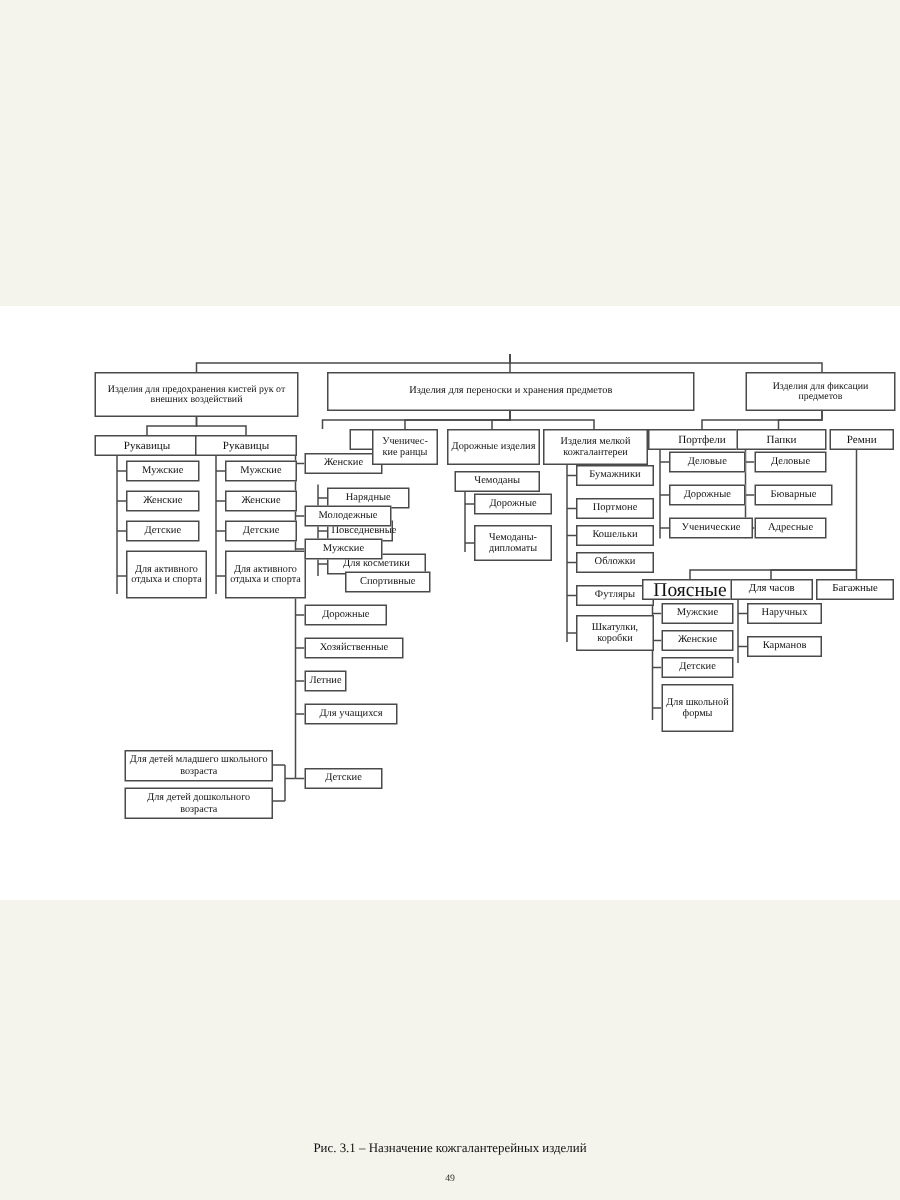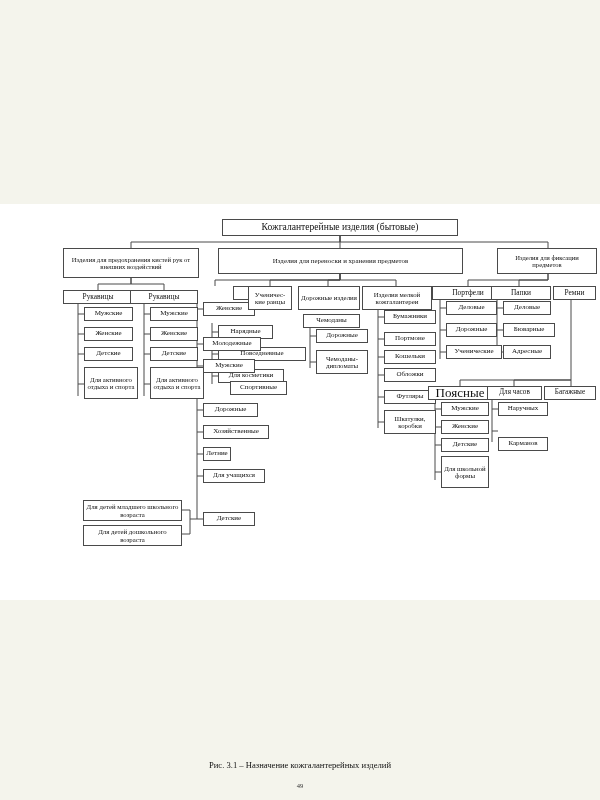--- a/index.html
+++ b/index.html
@@ -127,23 +127,20 @@
       <path d="M 435 205 L 441 205"></path>
         <path d="M 435 223 L 441 223"></path>
       <path d="M 435 241 L 441 241"></path>
         <path d="M 435 268 L 441 268"></path>
 
       <path d="M 492 196 L 492 238"></path>
       <path d="M 492 205 L 498 205"></path>
         <path d="M 492 227 L 498 227"></path>
     </svg>
 
-    <div class="box" style="left:222px;top:15px;width:236px;height:17px;font-size:9.6px;">
-      <span class="lbl">Кожгалантерейные изделия (бытовые)</span>
-    </div>
 
     <div class="box" style="left:63px;top:44px;width:136px;height:30px;font-size:6.6px;">
       <span class="lbl">Изделия для предохранения кистей рук от внешних воздействий</span>
     </div>
     <div class="box" style="left:218px;top:44px;width:245px;height:26px;font-size:6.9px;">
       <span class="lbl">Изделия для переноски и хранения предметов</span>
     </div>
     <div class="box" style="left:497px;top:44px;width:100px;height:26px;font-size:6.6px;">
       <span class="lbl">Изделия для фиксации предметов</span>
     </div>
@@ -182,21 +179,21 @@
 
     <div class="box" style="left:190px;top:82px;width:55px;height:14px;font-size:7.4px;margin-left:43px;">
       <span class="lbl">Сумки</span>
     </div>
     <div class="box" style="left:203px;top:98px;width:52px;height:14px;font-size:7px;">
       <span class="lbl">Женские</span>
     </div>
     <div class="box" style="left:218px;top:121px;width:55px;height:14px;font-size:7px;">
       <span class="lbl">Нарядные</span>
     </div>
-    <div class="box" style="left:218px;top:143px;width:88px;height:14px;font-size:7px;">
+    <div class="box" style="left:218px;top:143px;width:44px;height:14px;font-size:7px;">
       <span class="lbl">Повседневные</span>
     </div>
     <div class="box" style="left:218px;top:165px;width:66px;height:14px;font-size:7px;">
       <span class="lbl">Для косметики</span>
     </div>
     <div class="box" style="left:203px;top:133px;width:58px;height:14px;font-size:7px;">
       <span class="lbl">Молодежные</span>
     </div>
     <div class="box" style="left:203px;top:155px;width:52px;height:14px;font-size:7px;">
       <span class="lbl">Мужские</span>
@@ -308,21 +305,21 @@
     </div>
     <div class="box" style="left:441px;top:252px;width:48px;height:32px;font-size:6.8px;">
       <span class="lbl">Для школьной формы</span>
     </div>
     <div class="box" style="left:487px;top:182px;width:55px;height:14px;font-size:7.2px;">
       <span class="lbl">Для часов</span>
     </div>
     <div class="box" style="left:498px;top:198px;width:50px;height:14px;font-size:7px;">
       <span class="lbl">Наручных</span>
     </div>
-    <div class="box" style="left:498px;top:220px;width:50px;height:14px;font-size:7px;margin-top:13px;">
+    <div class="box" style="left:498px;top:220px;width:50px;height:14px;font-size:7px;">
       <span class="lbl">Карманов</span>
     </div>
     <div class="box" style="left:544px;top:182px;width:52px;height:14px;font-size:7.2px;">
       <span class="lbl">Багажные</span>
     </div>
 
   </div>
 
   <div id="caption">Рис. 3.1 – Назначение кожгалантерейных изделий</div>
   <div id="pagenum">49</div>

